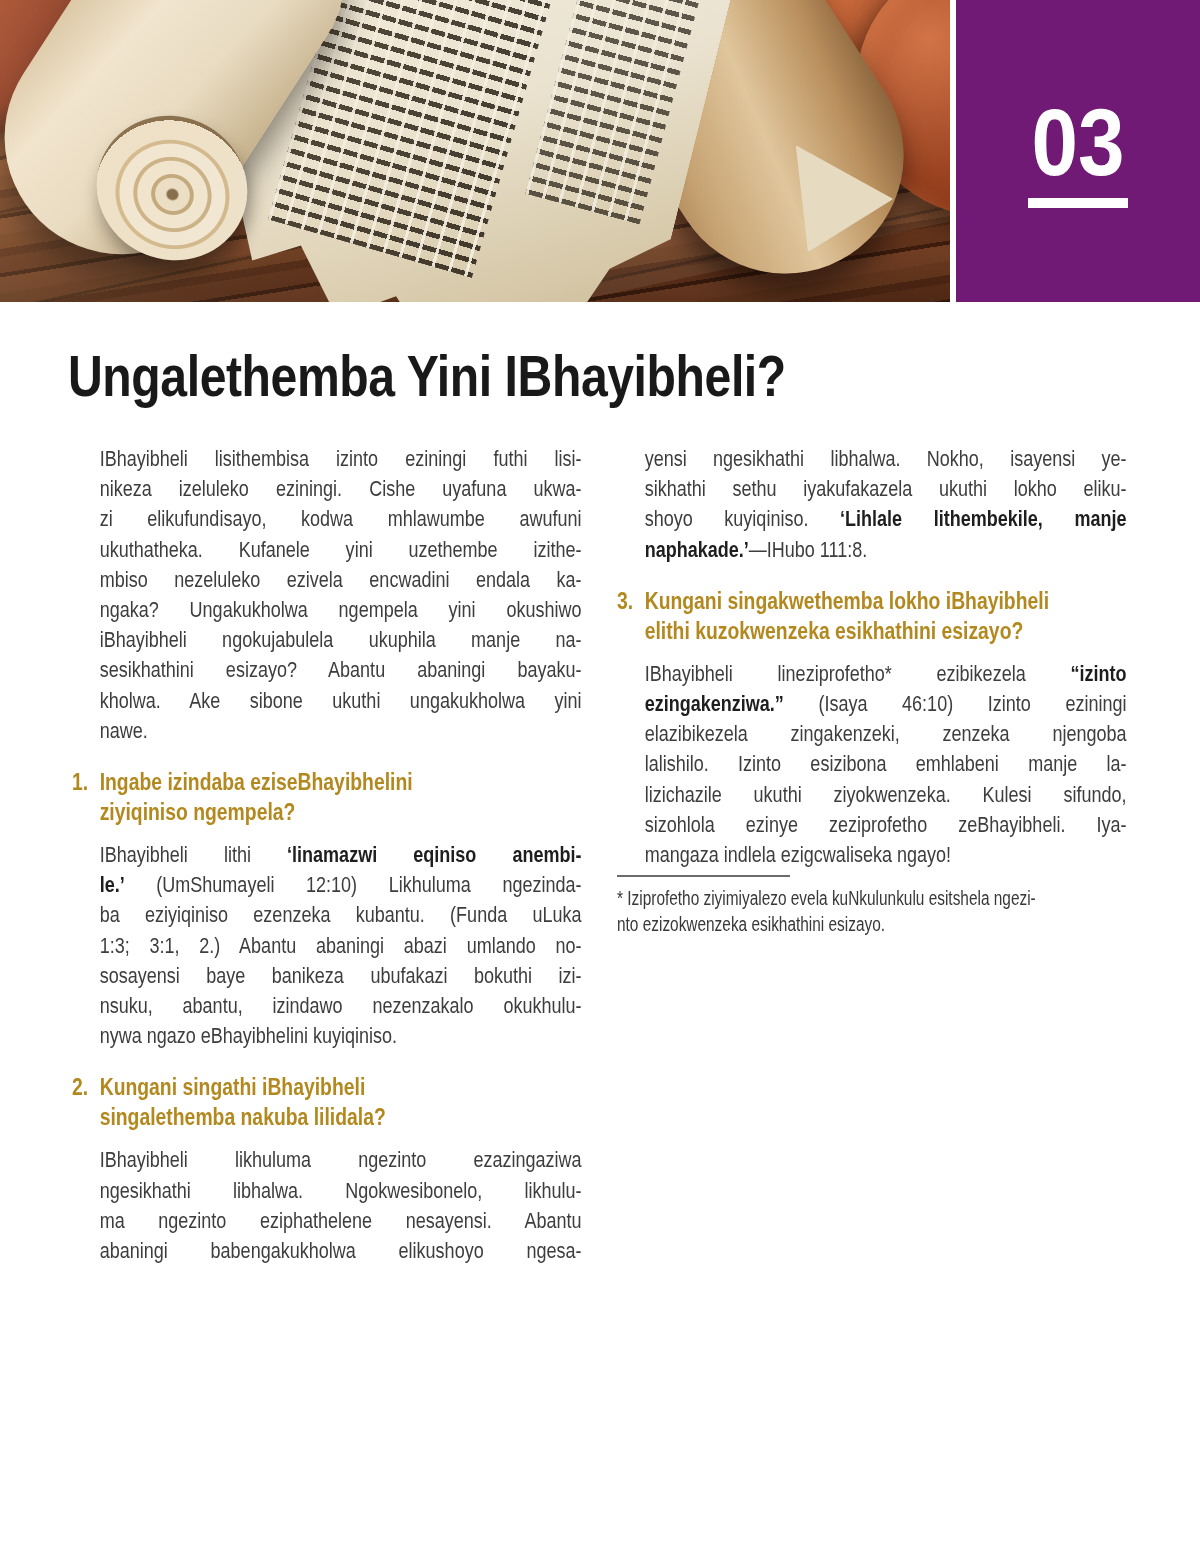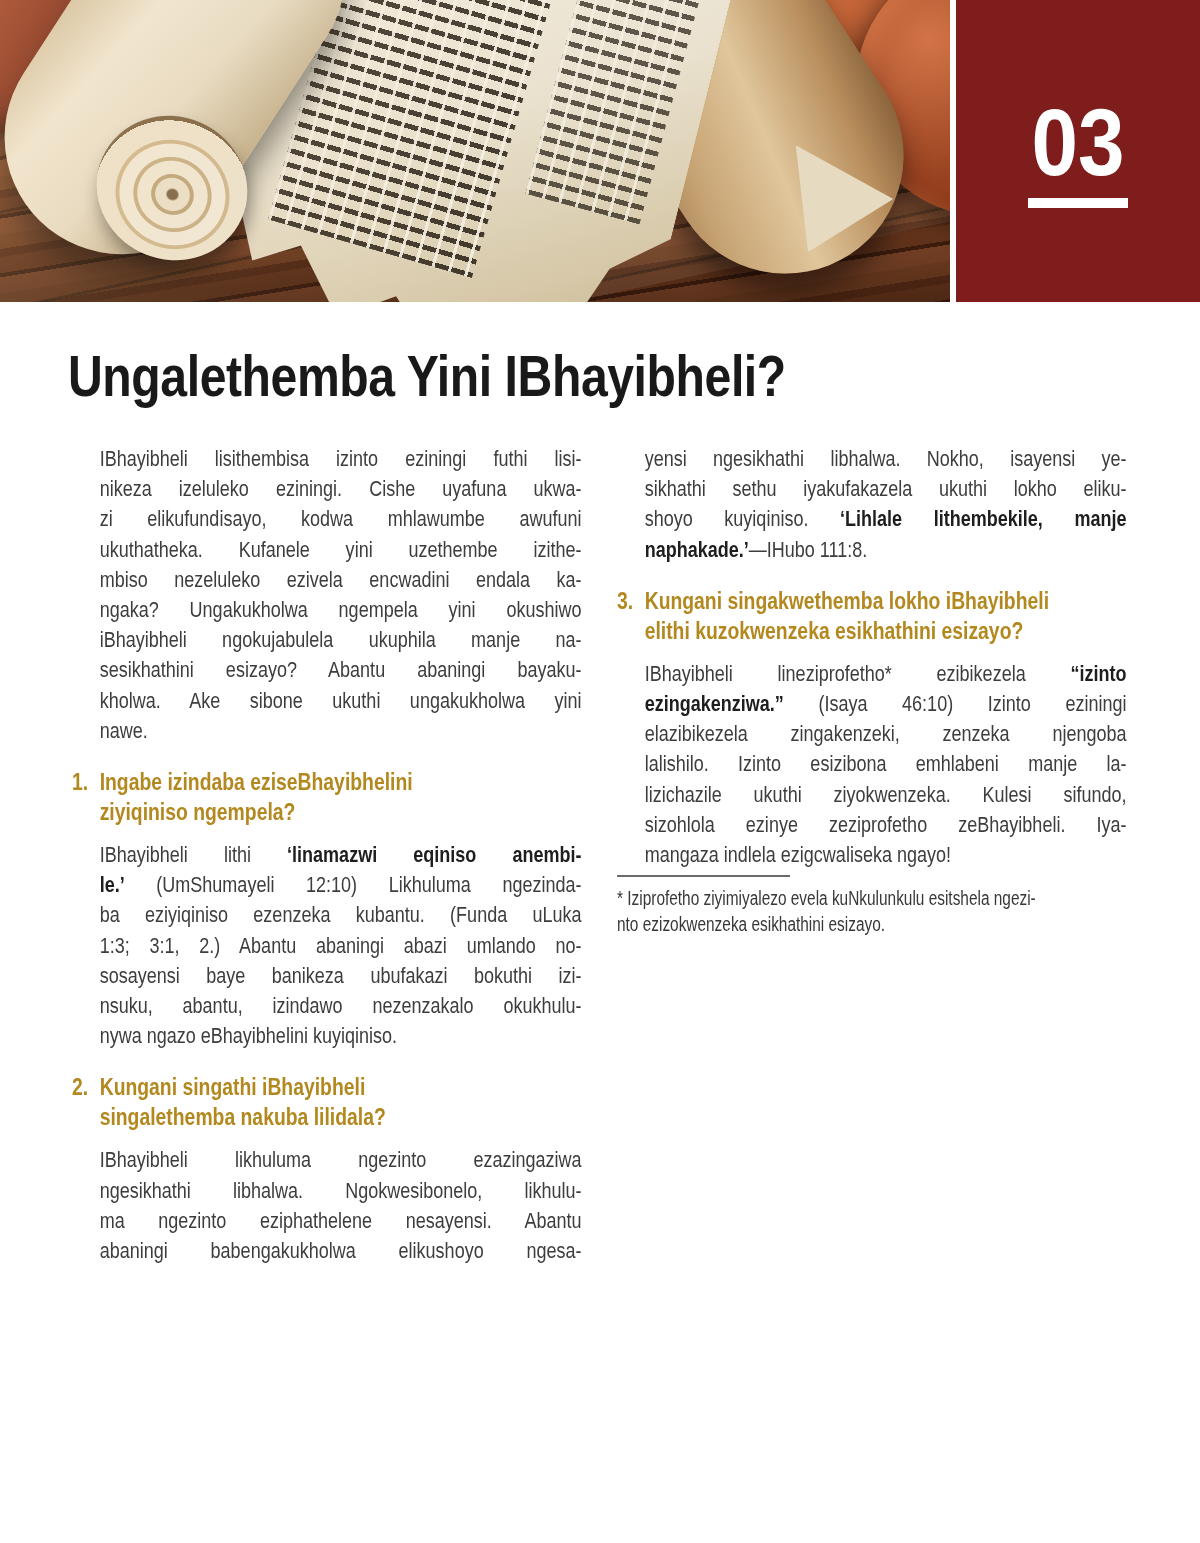--- a/index.html
+++ b/index.html
@@ -46,21 +46,21 @@
   .tan-tip{position:absolute;left:788px;top:152px;width:104px;height:104px;background:#e6dbc1;
     clip-path:polygon(0 0,100% 38%,26% 100%);transform:rotate(8deg);box-shadow:4px 6px 10px rgba(0,0,0,0.3);}
   .pot-back{position:absolute;left:742px;top:-104px;width:280px;height:214px;border-radius:50%;
     background:radial-gradient(circle at 35% 45%, #c96a3c, #9c4522 58%, #732b12);}
   .pot-front{position:absolute;left:856px;top:-44px;width:260px;height:260px;border-radius:50%;
     background:radial-gradient(circle at 28% 32%, #d27448, #98411f 55%, #6a280f);
     box-shadow:-10px 12px 22px rgba(0,0,0,0.42), inset 10px 8px 18px rgba(255,160,100,0.25);}
   .light-overlay{position:absolute;left:0;top:0;width:100%;height:100%;
     background:linear-gradient(115deg, rgba(255,215,160,0.20), rgba(255,215,160,0.05) 35%, transparent 55%);}
 
-  .badge{position:absolute;left:956px;top:0;width:244px;height:302px;background:#7f1d1d;}
+  .badge{position:absolute;left:956px;top:0;width:244px;height:302px;background:#701a75;}
   .badge-num{position:absolute;left:0;top:95px;width:100%;text-align:center;
     font-size:95px;line-height:1;font-weight:bold;color:#ffffff;transform:scaleX(0.88);}
   .badge-rule{position:absolute;left:72px;top:198px;width:100px;height:10px;background:#ffffff;}
 
   
   .title{position:absolute;left:68px;top:344px;margin:0;font-size:58px;line-height:1.1;font-weight:bold;
     color:#191919;white-space:nowrap;transform:scaleX(0.83);transform-origin:left top;letter-spacing:-0.5px;}
 
   
   .col{position:absolute;top:443px;width:660px;transform:scaleX(0.79);transform-origin:left top;

